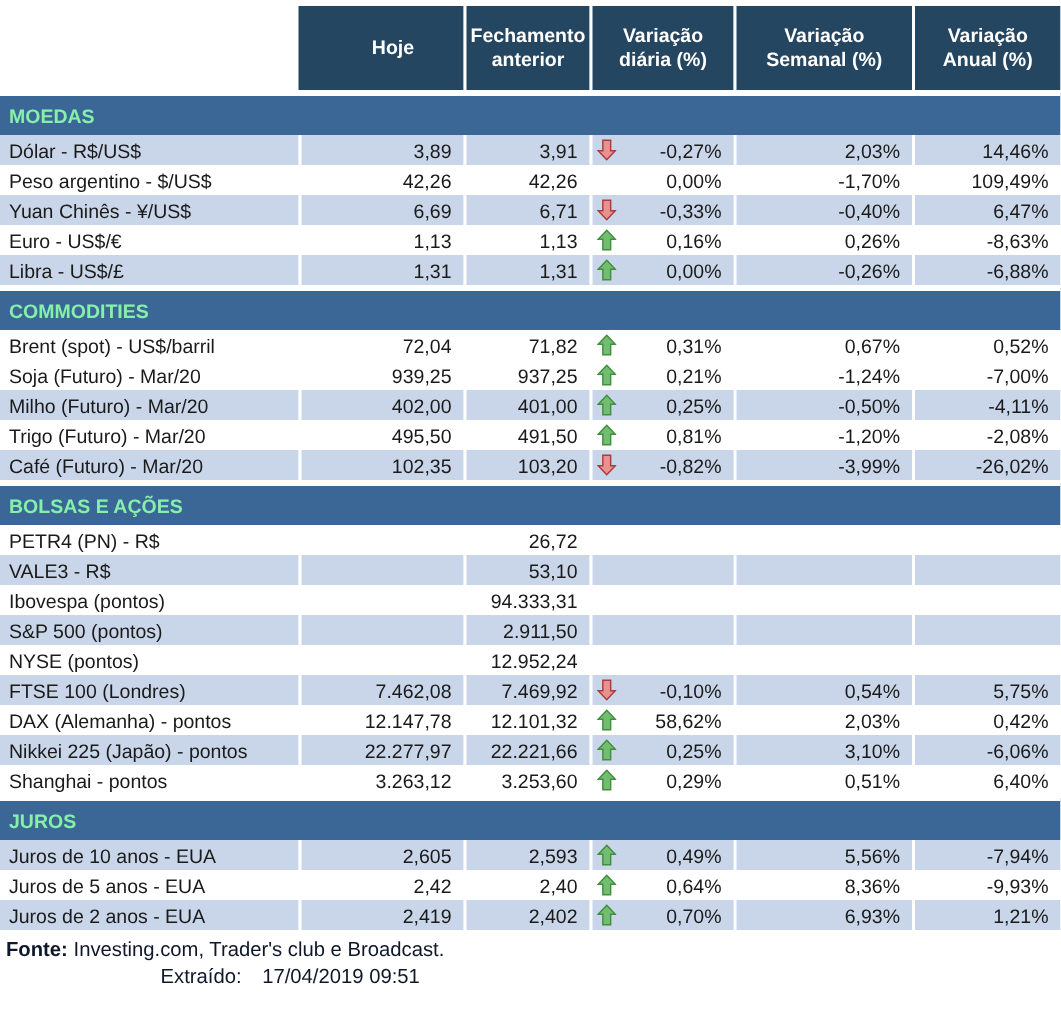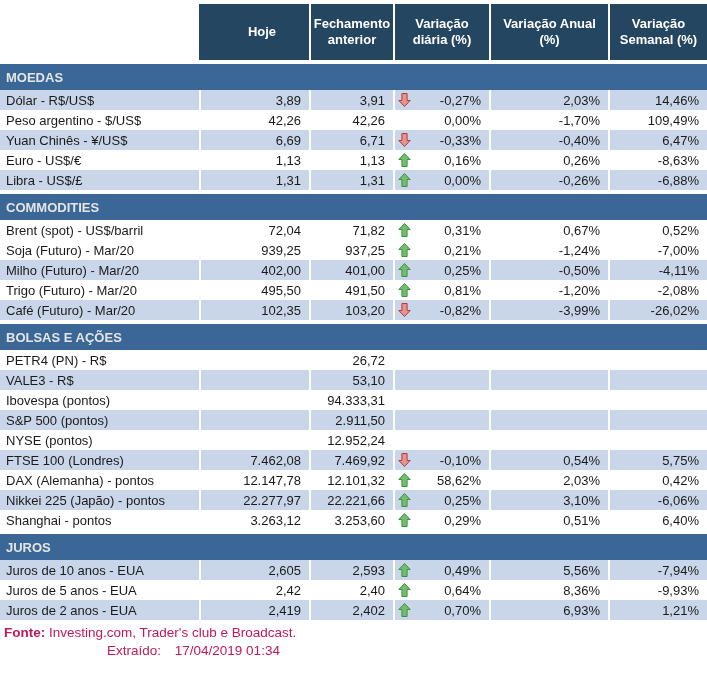--- a/index.html
+++ b/index.html
@@ -48,21 +48,21 @@
   }
   .hcell.first {
     border-left: none;
     padding-left: 20px;
   }
   
   .band {
     height: 26px;
     background: var(--band-bg, #3a6795);
     border-top: 2px solid #ffffff;
-    color: #e5e5e5;
+    color: #86efac;
     font-weight: bold;
     font-size: 13px;
     display: flex;
     align-items: center;
     padding-left: 6px;
     box-sizing: content-box;
     margin-top: 2px;
     text-align: center;
   }
   
@@ -99,21 +99,21 @@
     top: 2px;
     width: 14px;
     height: 16px;
     display: flex;
     align-items: center;
   }
   
   .footer {
     margin-top: 5px;
     font-size: 13.5px;
-    color: #be185d;
+    color: #0f172a;
   }
   .footer .line1 {
     padding-left: 4px;
   }
   .footer .line1 .bold {
     font-weight: bold;
   }
   .footer .line2 {
     margin-left: 107px;
     margin-top: 3px;
@@ -125,22 +125,22 @@
 </head>
 <body>
 
 <div class="sheet">
 
   <div class="grid6 header-row">
     <div class="hcell blank"></div>
     <div class="hcell first">Hoje</div>
     <div class="hcell">Fechamento anterior</div>
     <div class="hcell">Variação diária (%)</div>
+    <div class="hcell">Variação Semanal (%)</div>
     <div class="hcell">Variação Anual (%)</div>
-    <div class="hcell">Variação Semanal (%)</div>
   </div>
 
   <div id="table-body">
       <div class="band">MOEDAS</div>
       <div class="grid6 row alt">
     <div class="cell label">Dólar - R$/US$</div>
     <div class="cell num">3,89</div>
     <div class="cell num">3,91</div>
     <div class="cell num daily">
       <span class="arrow">
@@ -449,16 +449,16 @@
   </div>
     </div>
 
   <div class="footer">
     <div class="line1">
       <span class="bold">Fonte:</span>
       <span>Investing.com, Trader's club e Broadcast.</span>
     </div>
     <div class="line2">
       <span>Extraído:</span>
-      <span class="val">17/04/2019 01:34</span>
+      <span class="val">17/04/2019 09:51</span>
     </div>
   </div>
 </div>
 
 </body></html>

